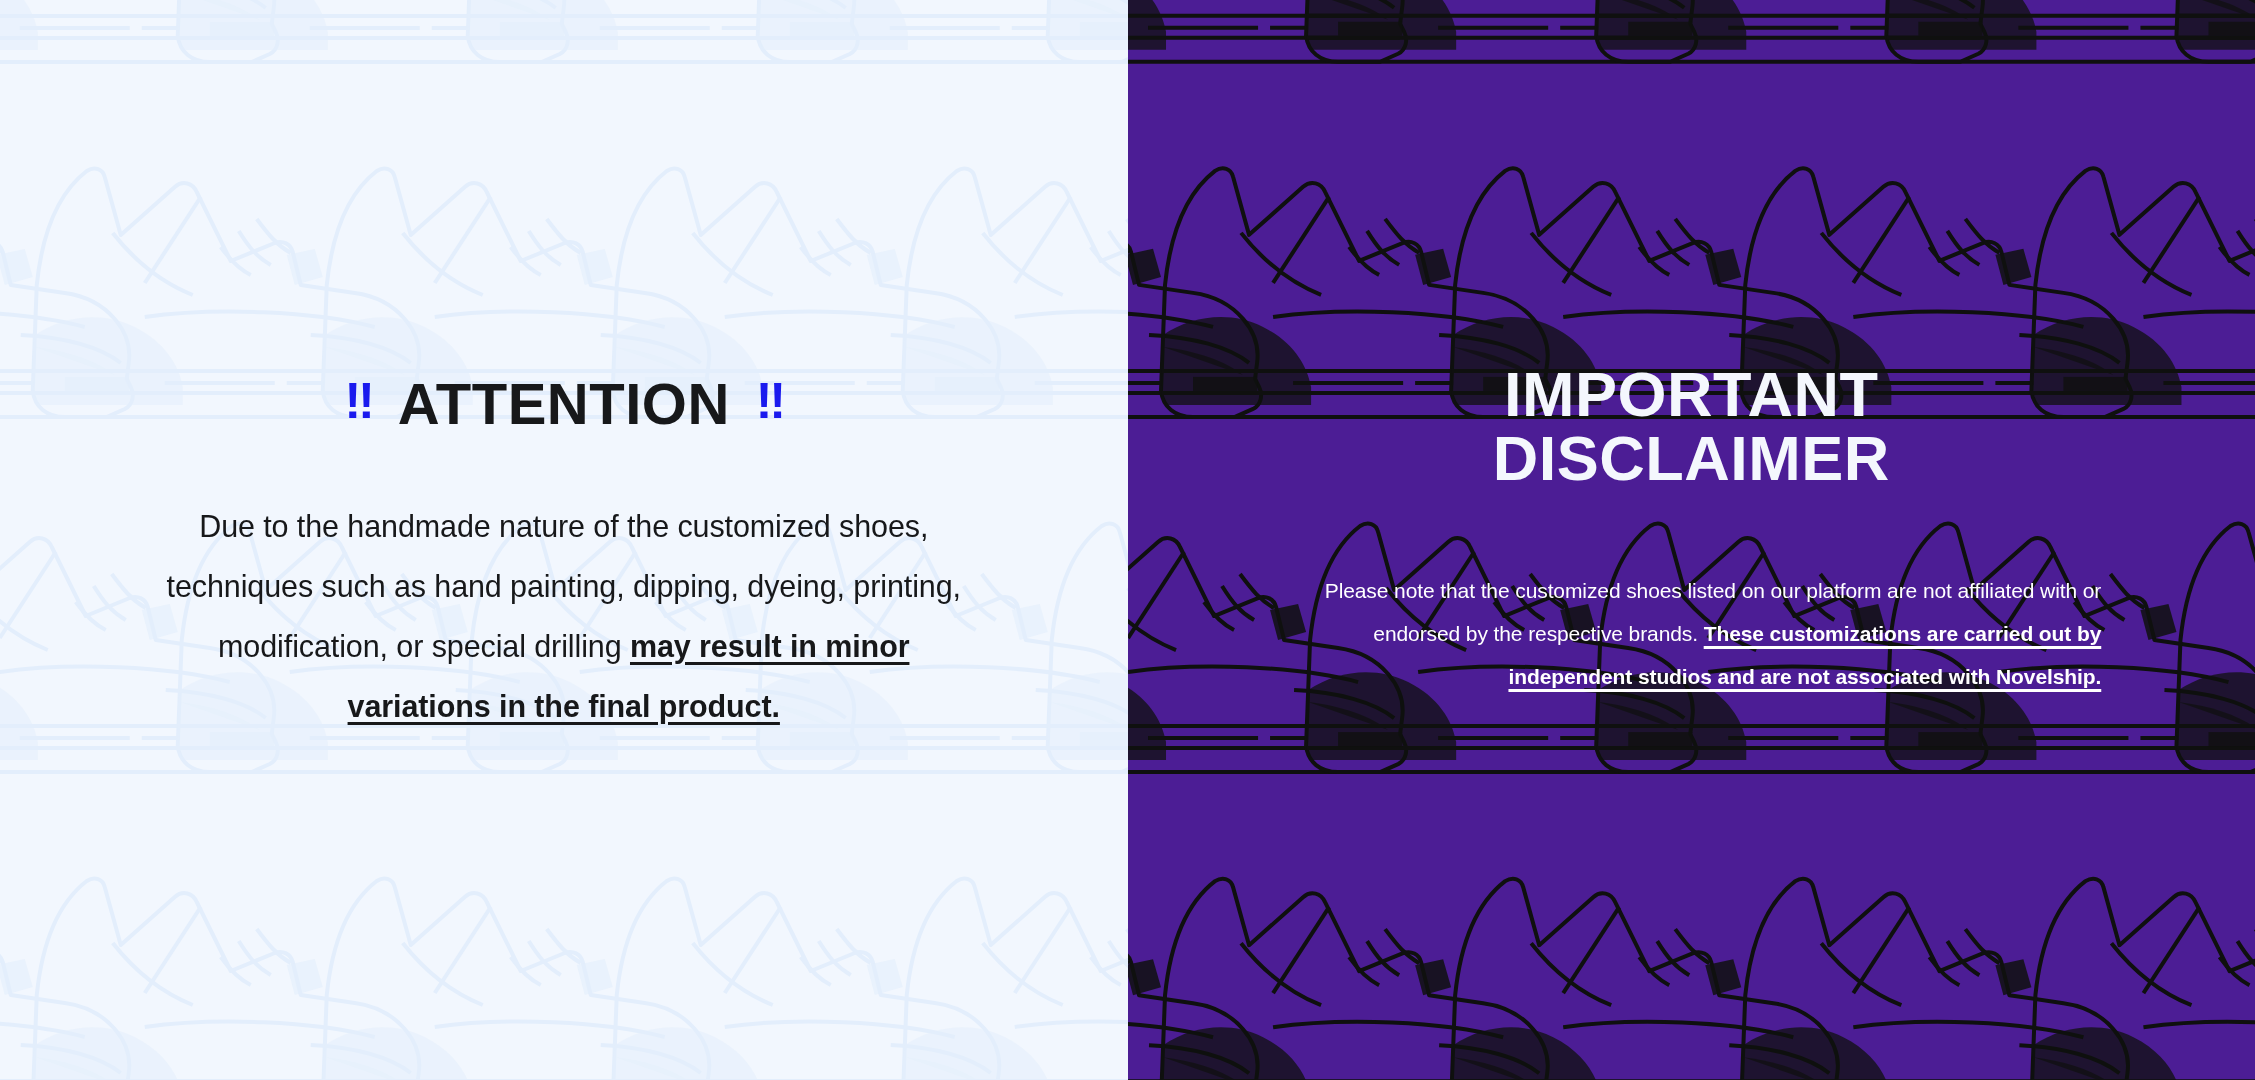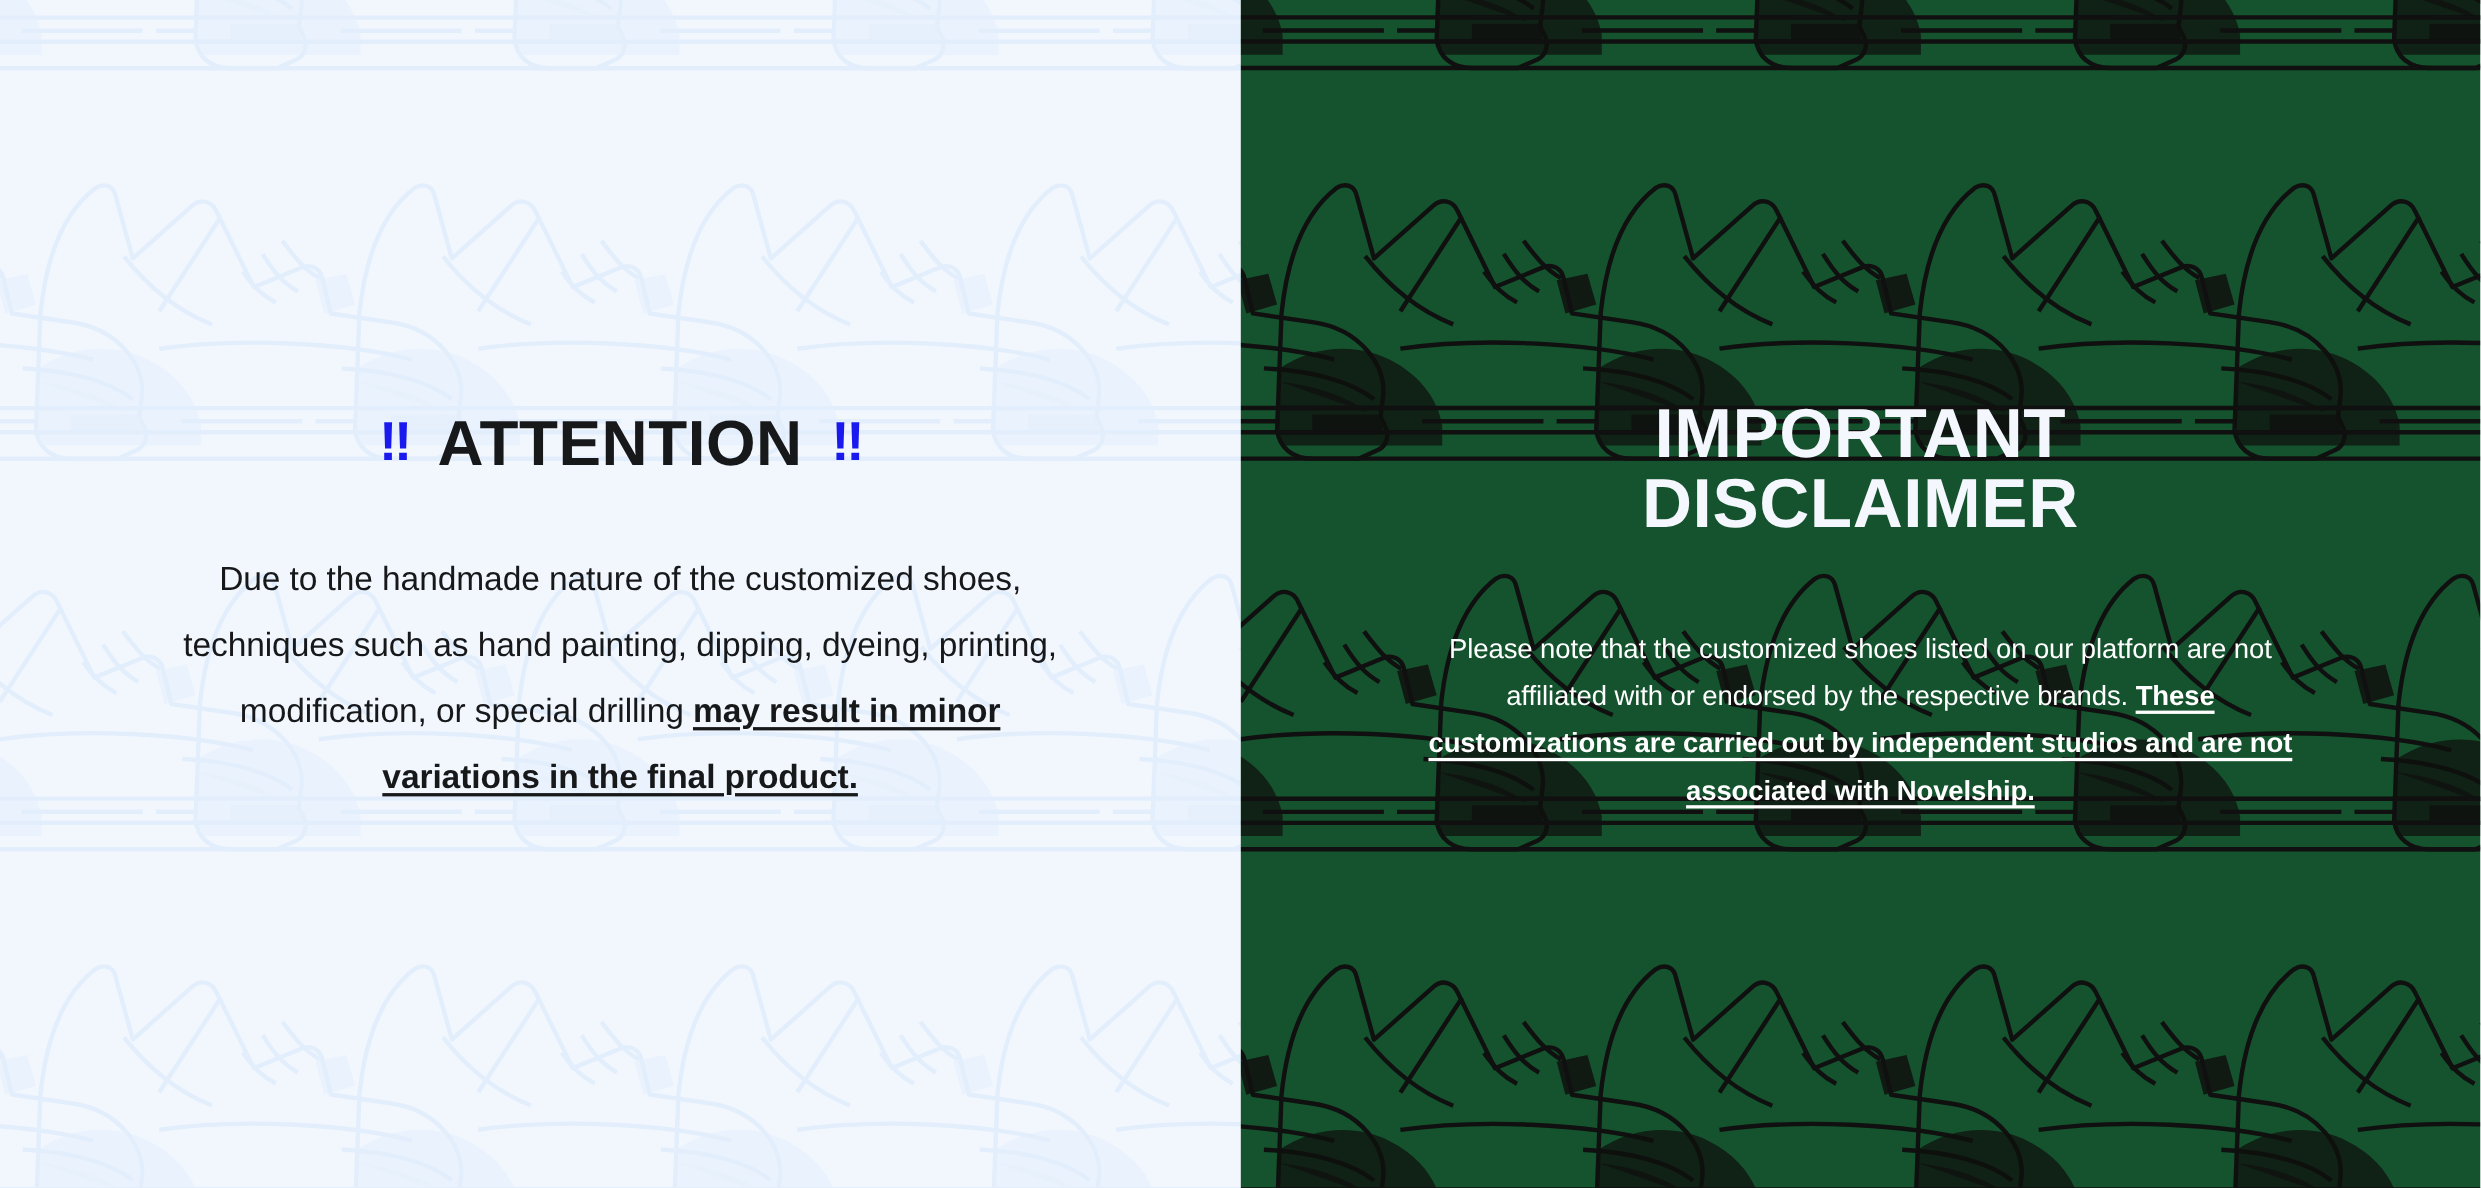--- a/index.html
+++ b/index.html
@@ -20,21 +20,21 @@
     position: relative;
     width: 50%;
     height: 100%;
     overflow: hidden;
     display: flex;
     flex-direction: column;
     align-items: center;
   }
 
   .panel-light { background: #f2f7fe; }
-  .panel-dark  { background: #14532d; }
+  .panel-dark  { background: #4c1d95; }
 
   .pattern {
     position: absolute;
     inset: 0;
     pointer-events: none;
   }
   .pattern svg { display: block; width: 100%; height: 100%; }
 
   .content {
     position: relative;
@@ -98,22 +98,22 @@
     line-height: 1.02;
     letter-spacing: 0.5px;
     color: #f4f7fd;
     text-transform: uppercase;
   }
   .heading-disclaimer .hl { display: block; }
 
   .body-dark {
     margin-top: 36px;
     width: 820px;
-    text-align: center;
-    font-size: 25px;
+    text-align: right;
+    font-size: 21px;
     line-height: 43px;
     color: #ffffff;
     font-weight: 400;
     font-stretch: condensed;
     letter-spacing: -0.1px;
   }
   .body-dark .emph {
     font-weight: 700;
     text-decoration: underline;
     text-decoration-thickness: 2.5px;

